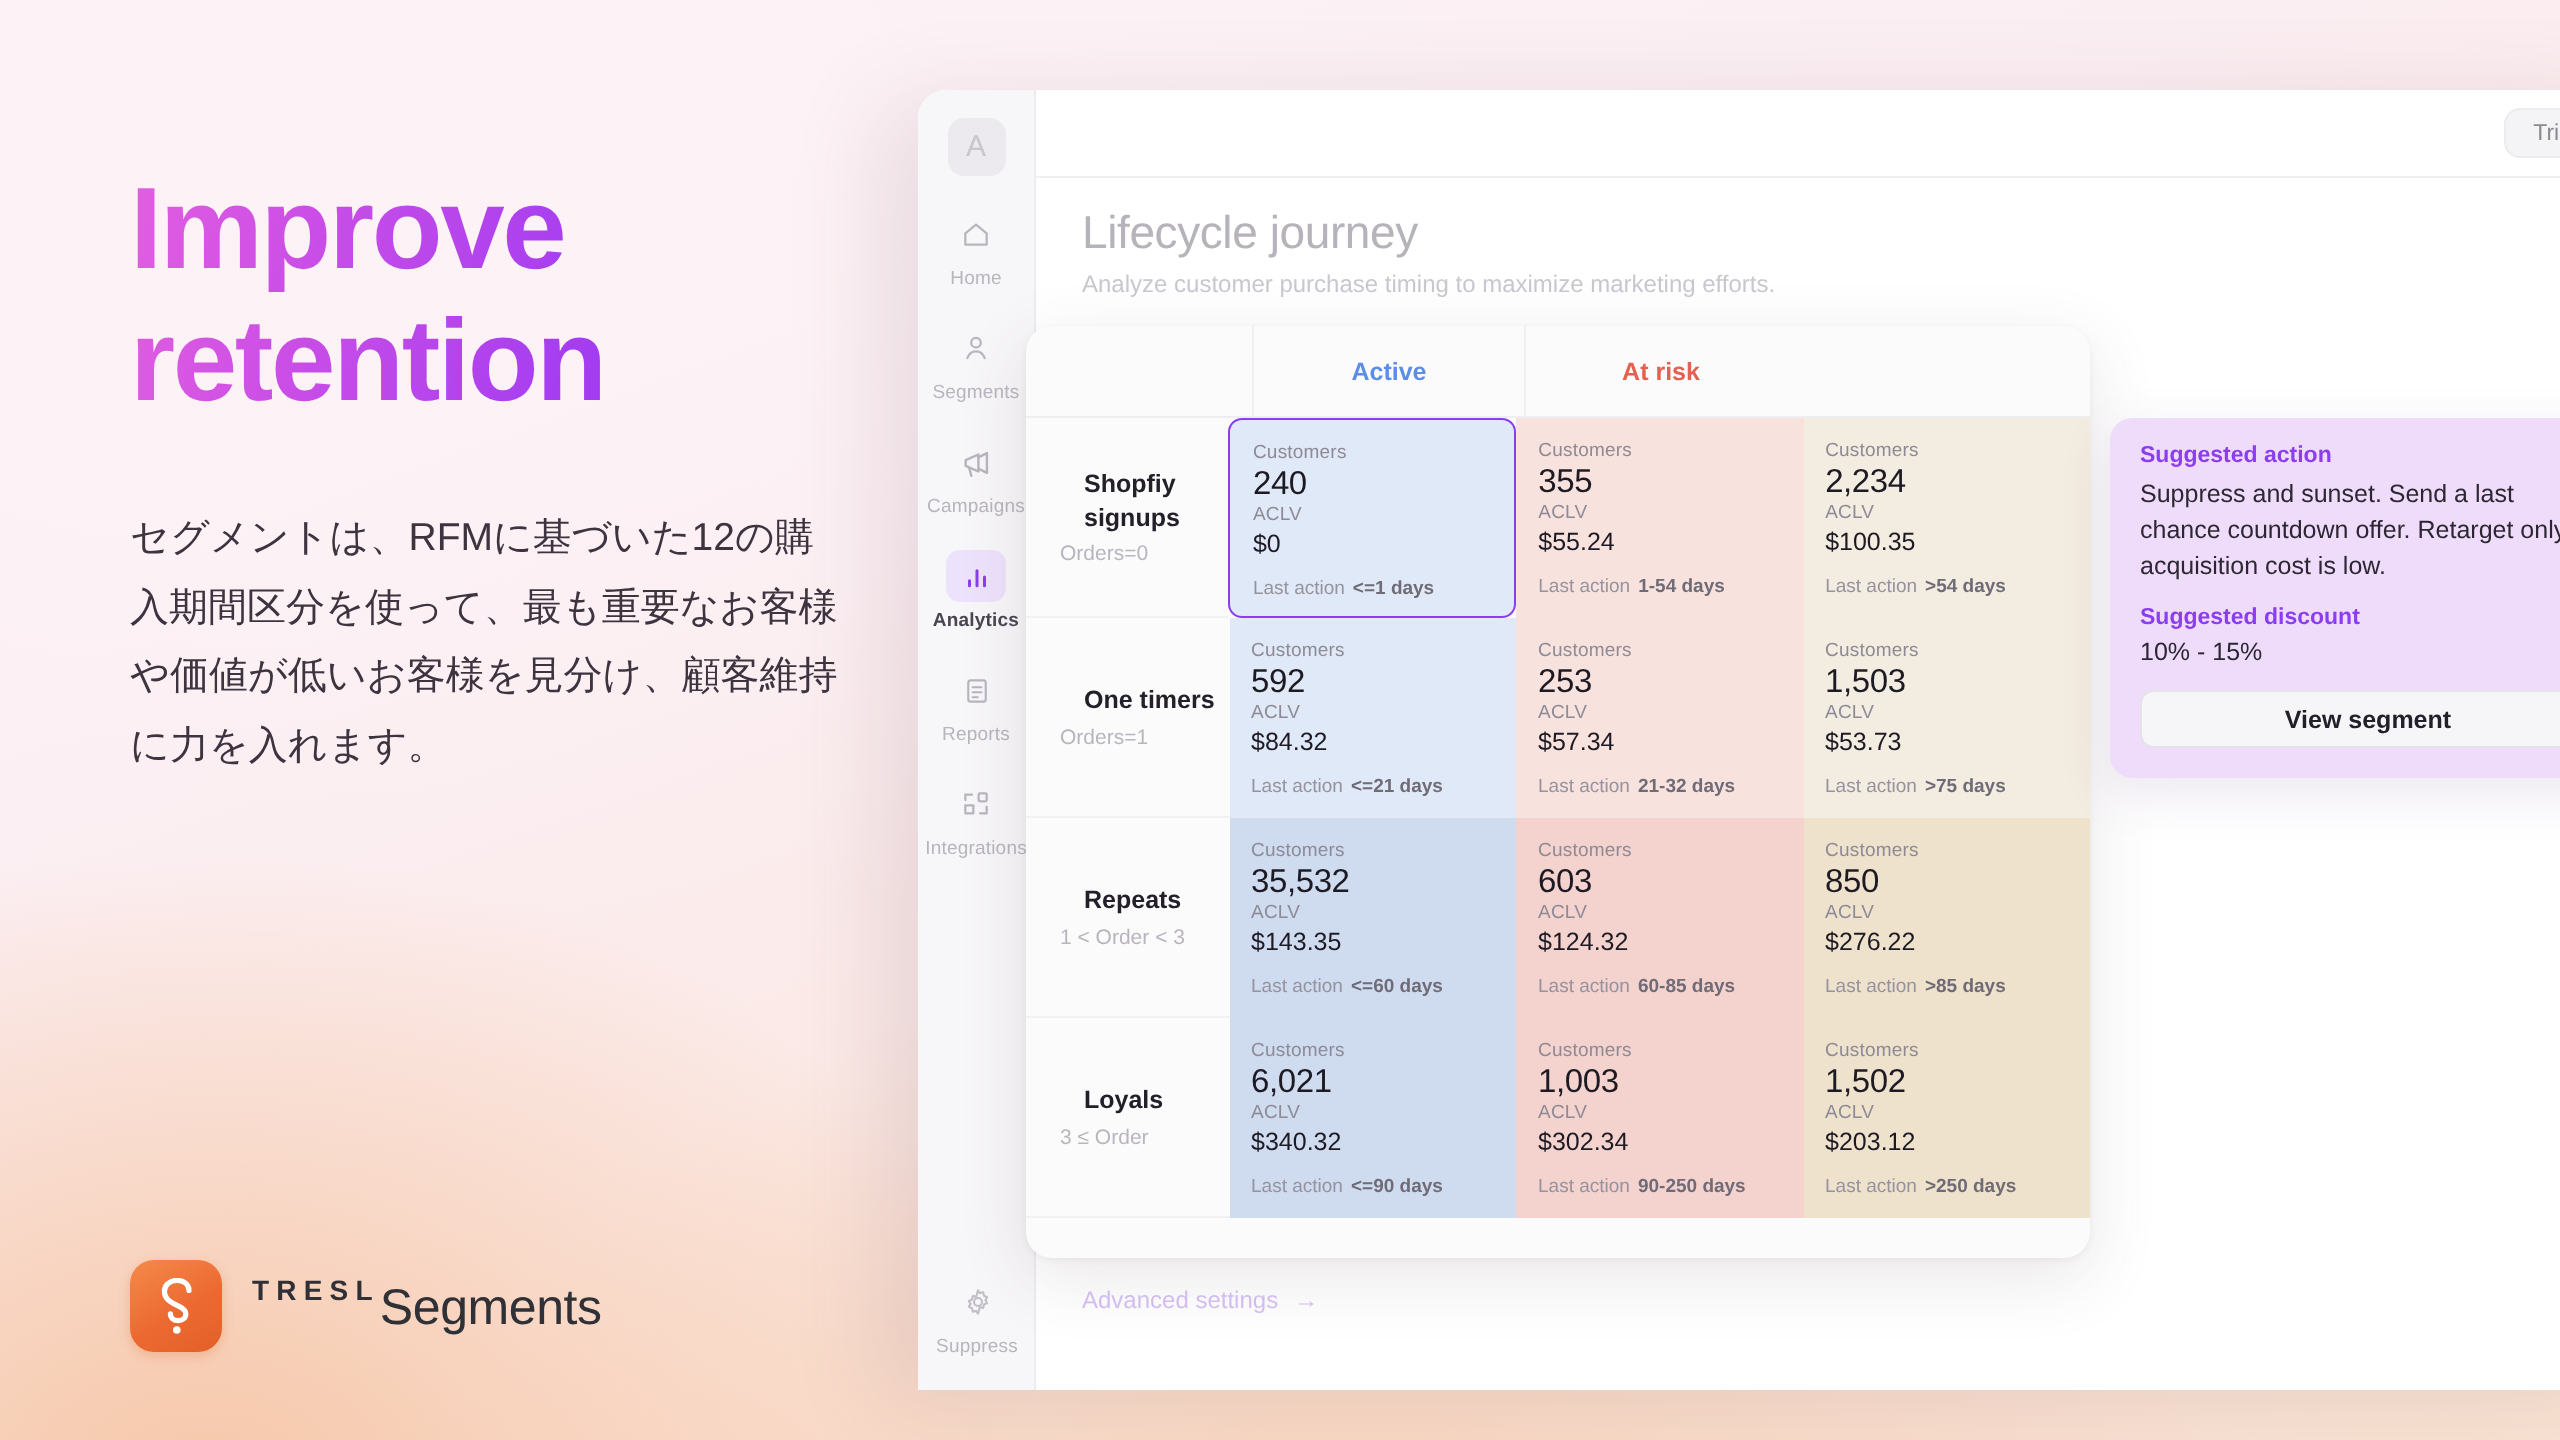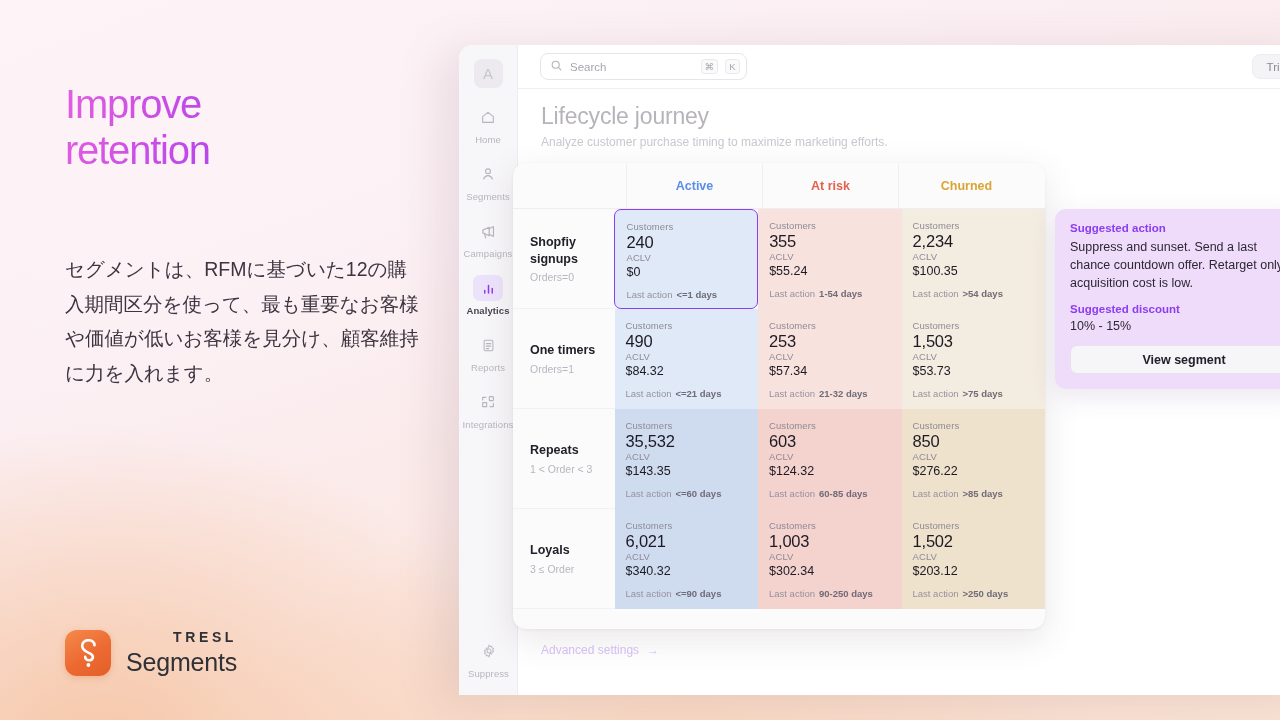--- a/index.html
+++ b/index.html
@@ -19,41 +19,41 @@
       radial-gradient(ellipse 900px 700px at 100% 100%, #fae4d3 0%, rgba(250,228,211,0) 58%),
       radial-gradient(ellipse 900px 620px at 10% 8%, #fdf3f6 0%, rgba(253,243,246,0) 70%),
       linear-gradient(160deg, #fdf4f7 0%, #fbeef2 35%, #fbe9e5 62%, #f9ddd0 100%);
   }
 
   
   #left { position: absolute; left: 0; top: 0; width: 460px; height: 720px; }
 
   #headline {
     position: absolute; left: 65px; top: 82px; width: 380px;
-    font-size: 40px; line-height: 1.14; font-weight: 400; letter-spacing: -1.2px;
+    font-size: 58px; line-height: 1.14; font-weight: 700; letter-spacing: -1.2px;
     background: linear-gradient(100deg, #e25fe0 0%, #cc4fe6 22%, #a63ef0 58%, #9327ee 100%);
     -webkit-background-clip: text; background-clip: text; color: transparent;
     -webkit-text-fill-color: transparent;
   }
   #headline .l2 { display: block; }
 
   #subcopy {
     position: absolute; left: 65px; top: 252px; width: 360px;
     font-size: 19.5px; line-height: 1.78; color: #3d3440; font-weight: 400;
     letter-spacing: 0px;
   }
 
   #brand { position: absolute; left: 65px; top: 630px; display: flex; align-items: center; gap: 15px; }
   #brand-mark {
     width: 46px; height: 46px; border-radius: 12px;
     background: linear-gradient(150deg, #f58a4b 0%, #ec6a32 55%, #e45f28 100%);
     display: flex; align-items: center; justify-content: center;
     box-shadow: 0 2px 6px rgba(215,95,40,.26);
   }
-  #brand-text { display: flex; flex-direction: column; justify-content: center; align-items: flex-end; }
+  #brand-text { display: flex; justify-content: center; }
   #brand-top {
     font-size: 14px; font-weight: 700; letter-spacing: 3.6px; color: #2f3136; line-height: 1.1;
   }
   #brand-bottom {
     font-size: 25px; font-weight: 400; color: #2f3136; line-height: 1.12; letter-spacing: -0.2px;
     margin-top: 2px;
   }
 
   
   #app {
@@ -130,21 +130,21 @@
   .gh-col {
     width: 136px; display: flex; align-items: center; justify-content: center;
     font-size: 12.5px; font-weight: 600; border-left: 1px solid #f0eff2;
   }
   .row { display: flex; height: 100px; }
   .row-label {
     width: 113px; padding: 0 0 0 17px; display: flex; flex-direction: column;
     justify-content: center; background: #fcfbfc;
     border-bottom: 1px solid #f1f0f3;
   }
-  .rl-name { font-size: 12.5px; font-weight: 700; color: #23202a; line-height: 1.3; }
+  .rl-name { font-size: 12.5px; font-weight: 700; color: #23202a; line-height: 1.3; margin-left: 12px; }
   .rl-sub { font-size: 10.5px; color: #b9b5be; margin-top: 4px; }
   .cell {
     width: 160px; padding: 11px 11px 0 11px; display: flex; flex-direction: column;
     position: relative;
   }
   .c-k { font-size: 9.5px; color: #8e8a96; letter-spacing: .1px; }
   .c-v { font-size: 16.5px; color: #1d1a24; margin-top: 1px; letter-spacing: -.2px; }
   .c-k2 { font-size: 9.5px; color: #8e8a96; letter-spacing: .1px; }
   .c-v2 { font-size: 12.5px; color: #1d1a24; margin-top: 2px; font-weight: 500; }
   .c-last { font-size: 9.5px; color: #96929e; margin-top: 10px; }
@@ -283,45 +283,33 @@
         <svg width="16" height="16" viewBox="0 0 24 24" fill="none" stroke="#c2bec7" stroke-width="1.6" stroke-linecap="round" stroke-linejoin="round">
             <circle cx="12" cy="12" r="3"></circle>
             <path d="M12 3.2l1.4 2.1 2.5-.5.6 2.5 2.3 1.1-1.2 2.2 1.2 2.2-2.3 1.1-.6 2.5-2.5-.5L12 20.8l-1.4-2.1-2.5.5-.6-2.5-2.3-1.1 1.2-2.2-1.2-2.2 2.3-1.1.6-2.5 2.5.5z"></path>
           </svg>
       </span>
       <span class="nav-lbl">Suppress</span>
     </div>
   </nav>
 
   <div id="topbar">
-    <div id="search">
-      <span>
-        <svg width="13" height="13" viewBox="0 0 24 24" fill="none" stroke="#b5b1ba" stroke-width="2" stroke-linecap="round">
-            <circle cx="10.5" cy="10.5" r="6.5"></circle>
-            <path d="M15.6 15.6 20 20"></path>
-          </svg>
-      </span>
-      <span id="search-ph">Search</span>
-      <span class="kbd">⌘</span>
-      <span class="kbd">K</span>
-    </div>
     <div id="trial">Trial ends in 2 d</div>
   </div>
 
 </div>
 
 <div id="page-title">Lifecycle journey</div>
 <div id="page-sub">Analyze customer purchase timing to maximize marketing efforts.</div>
 
 <div id="grid-card">
   <div class="grid-head">
     <div class="gh-label"></div>
     <div class="gh-col" style="color: rgb(91, 141, 234);">Active</div>
     <div class="gh-col" style="color: rgb(228, 96, 79);">At risk</div>
-    <div class="gh-col" style="color: rgb(217, 165, 52);">Churned</div>
   </div>
   <div id="grid-body">
       <div class="row">
         <div class="row-label">
           <div class="rl-name">Shopfiy signups</div>
           <div class="rl-sub">Orders=0</div>
         </div>
         <div class="cell active tint-lite selected">
           <div class="c-k">Customers</div>
           <div class="c-v">240</div>
@@ -344,21 +332,21 @@
           <div class="c-last"><span>Last action</span><b>&gt;54 days</b></div>
         </div>
       </div>
       <div class="row">
         <div class="row-label">
           <div class="rl-name">One timers</div>
           <div class="rl-sub">Orders=1</div>
         </div>
         <div class="cell active tint-lite">
           <div class="c-k">Customers</div>
-          <div class="c-v">490</div>
+          <div class="c-v">592</div>
           <div class="c-k2">ACLV</div>
           <div class="c-v2">$84.32</div>
           <div class="c-last"><span>Last action</span><b>&lt;=21 days</b></div>
         </div>
         <div class="cell atrisk tint-lite">
           <div class="c-k">Customers</div>
           <div class="c-v">253</div>
           <div class="c-k2">ACLV</div>
           <div class="c-v2">$57.34</div>
           <div class="c-last"><span>Last action</span><b>21-32 days</b></div>

